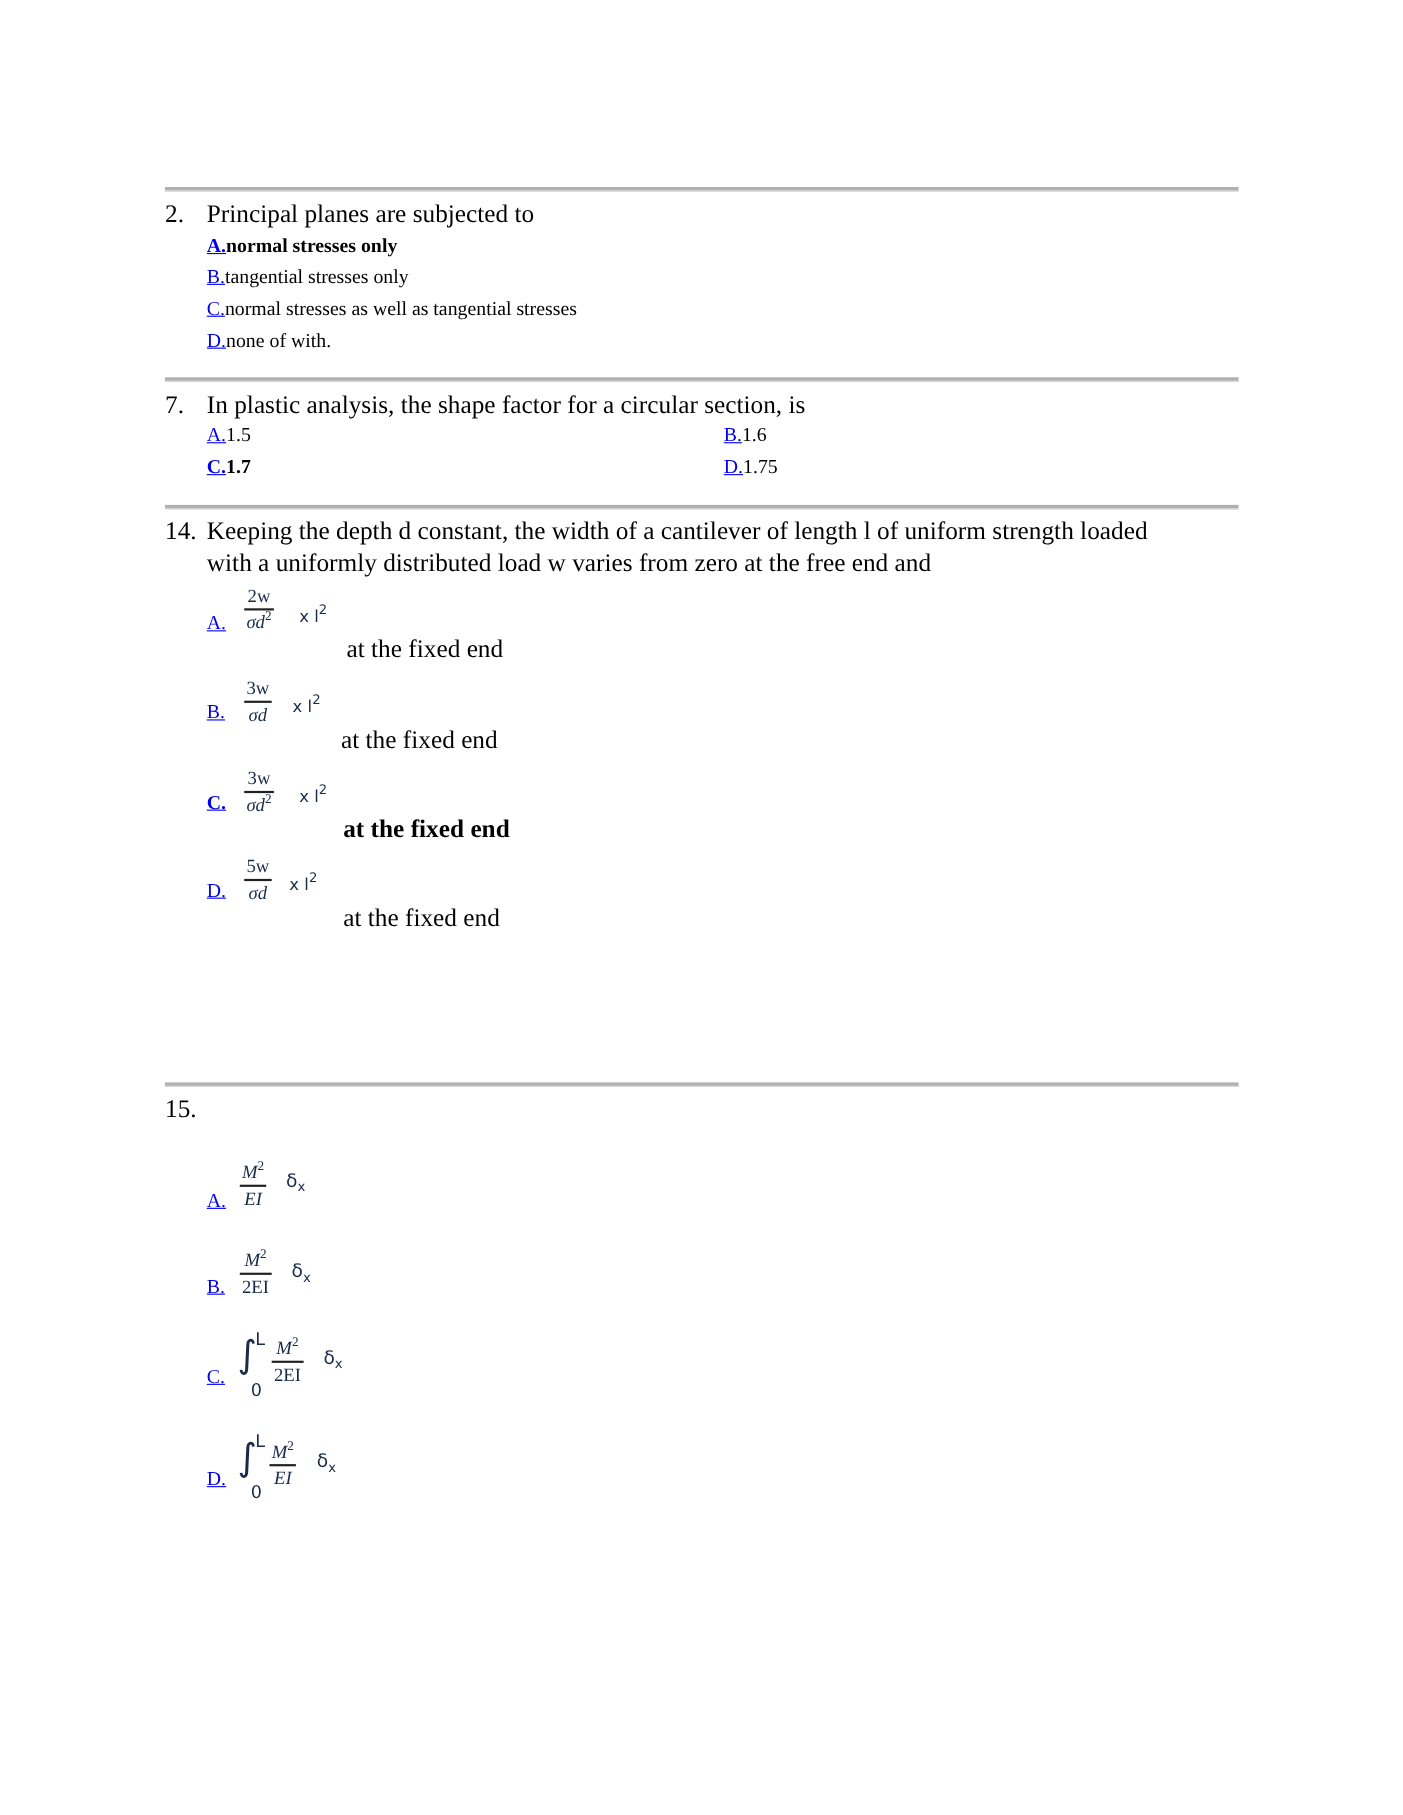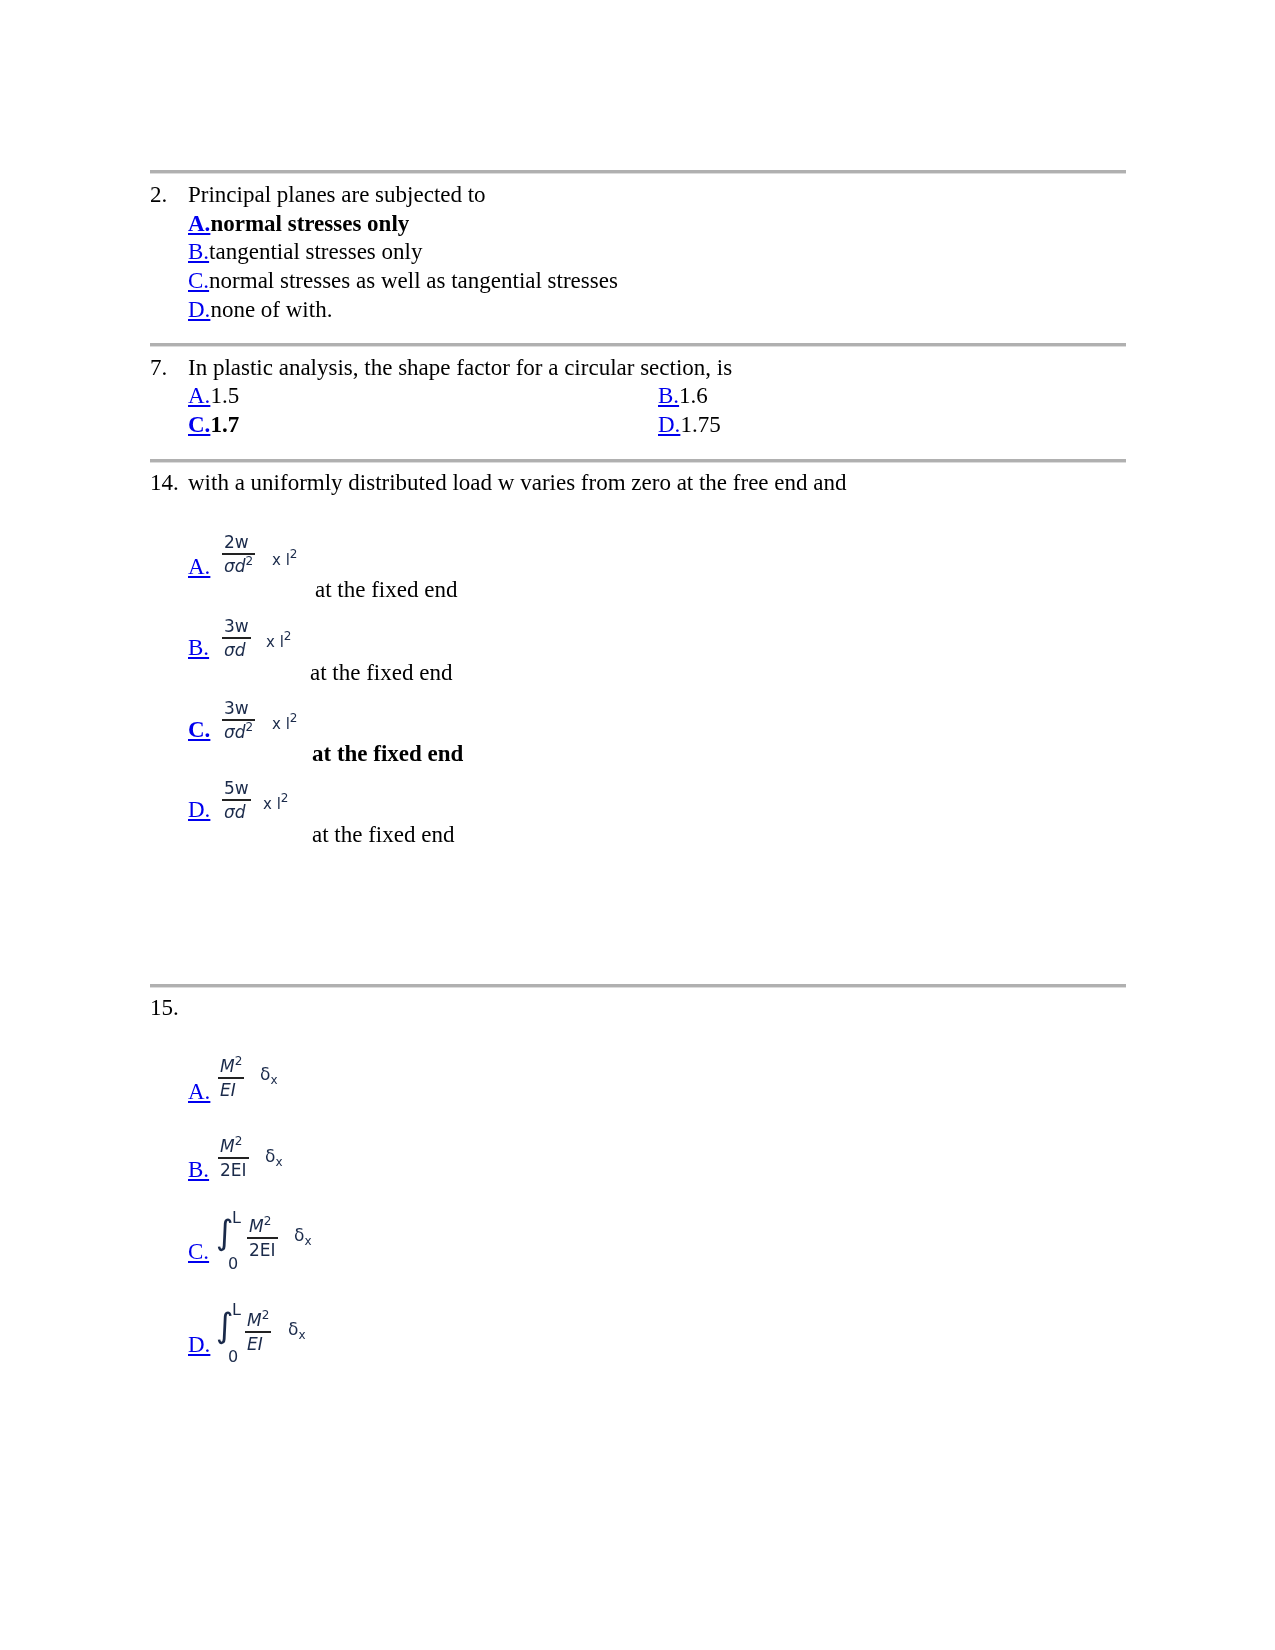--- a/index.html
+++ b/index.html
@@ -3,26 +3,26 @@
 <meta charset="utf-8">
 <style>
   html, body { margin: 0; padding: 0; background: #ffffff; }
   body { width: 1275px; height: 1650px; position: relative; overflow: hidden;
          font-family: "Liberation Serif", "DejaVu Serif", serif; color: #000; }
   .sep { position: absolute; left: 150px; width: 976px; height: 3px;
          background: #b0b0b0; border-bottom: 1px solid #dcdcdc; }
   .q { position: absolute; left: 150px; width: 976px; font-size: 23px; line-height: 29px; }
   .qnum { position: absolute; left: 0; top: 0; }
   .qtext { margin-left: 38px; }
-  .opt { position: absolute; font-size: 23px; line-height: 29px; white-space: nowrap; }
+  .opt { position: absolute; font-size: 18px; line-height: 29px; white-space: nowrap; }
   .opt a, .lbl { color: #0000ee; text-decoration: underline; cursor: pointer; }
   .bold { font-weight: bold; }
   .math { position: absolute; font-family: "DejaVu Sans", "Liberation Sans", sans-serif;
           color: #1a2a4a; font-size: 17px; }
-  .frac { position: absolute; display: inline-block; text-align: left; }
+  .frac { position: absolute; display: inline-block; text-align: center; font-family: Liberation Serif, serif; }
   .frac .num { display: block; font-size: 17px; line-height: 20px; padding: 0 2px; }
   .frac .bar { display: block; height: 2px; background: #222; margin: 1px 0; }
   .frac .den { display: block; font-size: 17px; line-height: 20px; padding: 0 2px; }
   .frac i, .math i { font-style: italic; }
   sup { font-size: 12px; vertical-align: 7px; line-height: 0; }
   sub { font-size: 12px; vertical-align: -4px; line-height: 0; }
   .times { position: absolute; font-family: "DejaVu Sans", sans-serif; font-size: 15px; color: #1a2a4a; }
   .tail { position: absolute; font-size: 23px; white-space: nowrap; }
   .integral { position: absolute; font-family: "DejaVu Sans", sans-serif; color: #1a2a4a; }
 </style>
@@ -61,20 +61,21 @@
 <div class="opt" style="left:188px; top:410px;">
   <a class="bold">C.</a><span class="bold">1.7</span>
 </div>
 <div class="opt" style="left:658px; top:410px;">
   <a>D.</a><span>1.75</span>
 </div>
 
 <div class="sep" style="top:459px;"></div>
 <div class="q" style="top:468px;">
   <span class="qnum">14.</span>
+  <div class="qtext">Keeping the depth d constant, the width of a cantilever of length l of uniform strength loaded</div>
   <div class="qtext">with a uniformly distributed load w varies from zero at the free end and</div>
 </div>
 
 <div>
   <a class="opt lbl" style="left:188px; top:552px;">A.</a>
   <span class="frac math" style="left:222px; top:532px;">
     <span class="num"><span>2w</span></span>
     <span class="bar"></span>
     <span class="den"><i>σd</i><sup>2</sup></span>
   </span>

